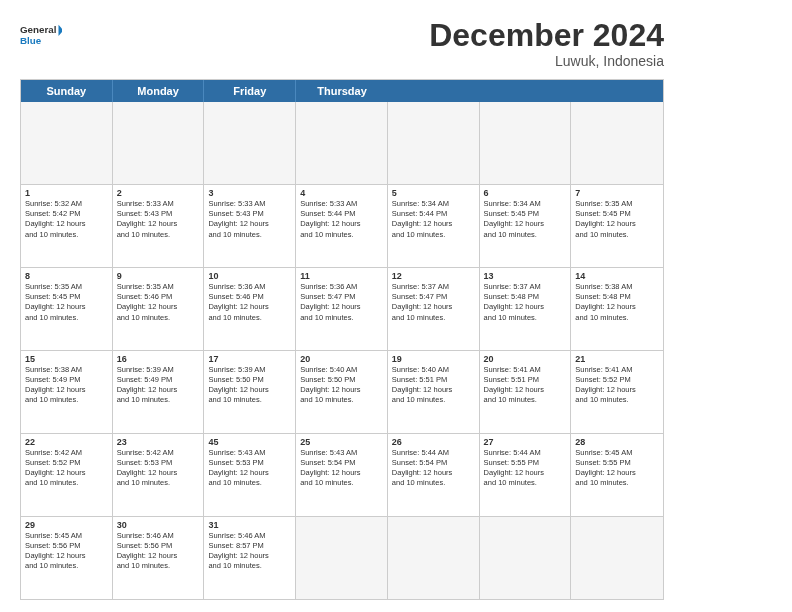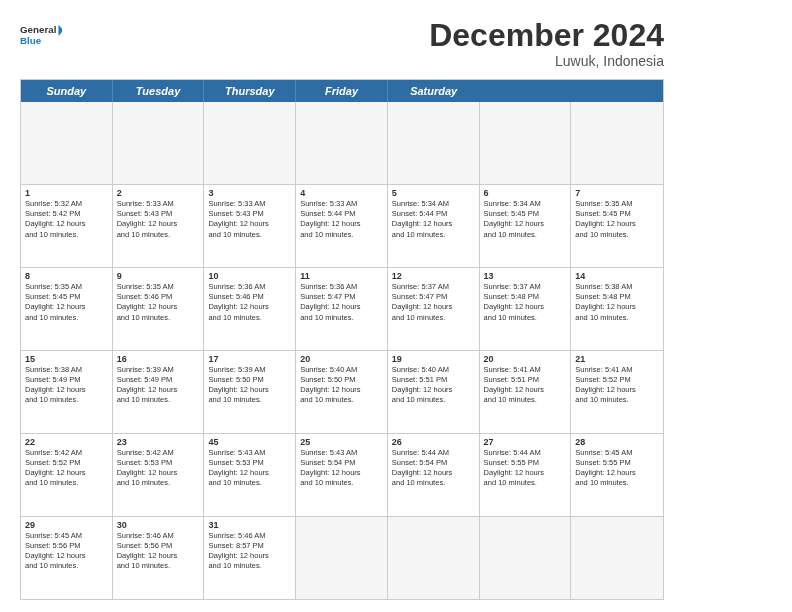--- a/index.html
+++ b/index.html
@@ -54,21 +54,20 @@
       grid-template-columns: repeat(7, 1fr);
       background: #2e6da4;
     }
     .cal-header-cell {
       color: #fff;
       font-size: 11px;
       font-weight: bold;
       text-align: center;
       padding: 5px 2px;
       border-right: 1px solid #4a88be;
-      font-style: italic;
     }
     .cal-header-cell:last-child { border-right: none; }
     .cal-body {
       flex: 1;
       display: flex;
       flex-direction: column;
     }
     .cal-row {
       display: grid;
       grid-template-columns: repeat(7, 1fr);
@@ -115,24 +114,23 @@
 </div>
     <div class="title-block">
       <div class="month-title">December 2024</div>
       <div class="location">Luwuk, Indonesia</div>
     </div>
   </div>
 
   <div class="calendar">
     <div class="cal-header">
         <div class="cal-header-cell">Sunday</div>
-        <div class="cal-header-cell">Tuesday</div>
+        <div class="cal-header-cell">Monday</div>
+        <div class="cal-header-cell">Friday</div>
         <div class="cal-header-cell">Thursday</div>
-        <div class="cal-header-cell">Friday</div>
-        <div class="cal-header-cell">Saturday</div>
       </div>
     <div class="cal-body">
         <div class="cal-row">
           <div class="cal-cell empty"></div>
           <div class="cal-cell empty"></div>
           <div class="cal-cell empty"></div>
           <div class="cal-cell empty"></div>
           <div class="cal-cell empty"></div>
           <div class="cal-cell empty"></div>
           <div class="cal-cell empty"></div>

